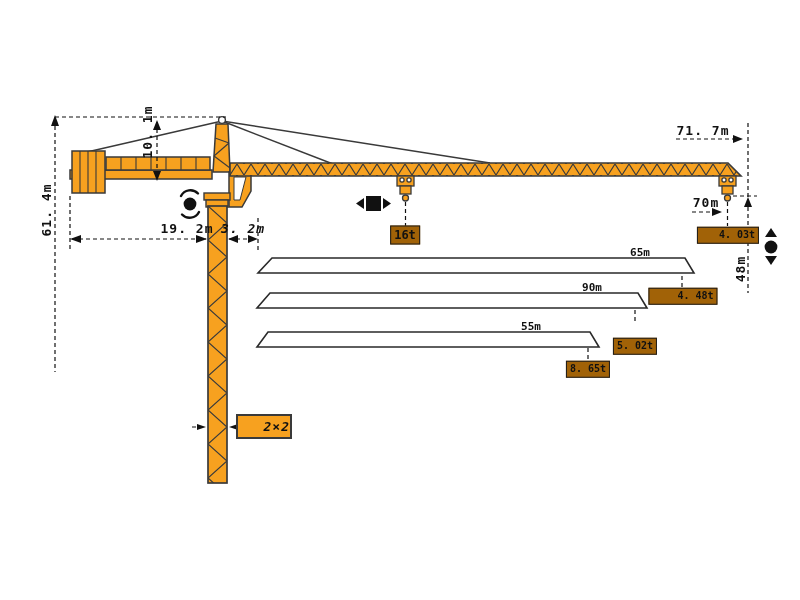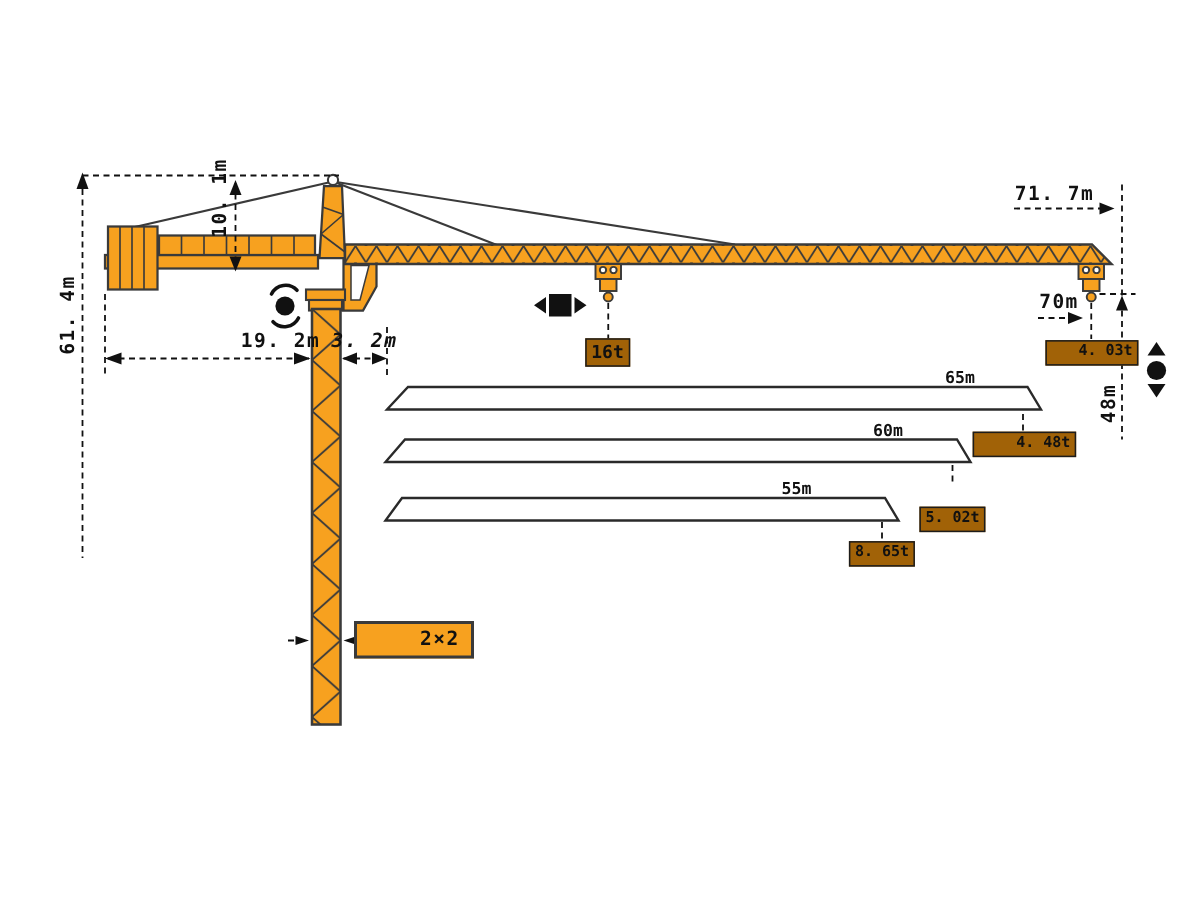--- a/index.html
+++ b/index.html
@@ -15,24 +15,24 @@
     white-space:nowrap; line-height:1;
   }
   .lbl.rot { transform:translate(-50%,-50%) rotate(-90deg); }
   .lbl.small { font-size:11px; letter-spacing:0; }
   .boxlbl {
     position:absolute; transform:translate(-50%,-50%);
     background:#a16207; border:1.6px solid #1c1c1c; color:var(--ink);
     font-size:10px; font-weight:700; padding:1px 3px; white-space:nowrap; line-height:1.25;
   }
   .secbox {
-    position:absolute; left:236px; top:414px; width:80px; height:25px;
+    position:absolute; left:236px; top:414px; width:56px; height:25px;
     background:var(--crane); border:2px solid var(--outline);
     display:flex; align-items:center; justify-content:flex-start; gap:6px;
-    box-sizing:border-box; padding-left:8px;
+    box-sizing:border-box; padding-left:8px;font-style:italic;
   }
   .secbox .txt { font-size:13px; font-weight:700; color:var(--ink); letter-spacing:1px; }
 </style>
 </head>
 <body>
 
 <div class="stage">
 
   <svg width="800" height="600" viewBox="0 0 800 600">
     <defs>
@@ -186,21 +186,21 @@
 
   <div class="lbl rot" style="left:46px;  top:210px;">61. 4m</div>
   <div class="lbl rot" style="left:147px; top:132px;">10. 1m</div>
   <div class="lbl" style="left:150px; top:228px;margin-left:37px;">19. 2m</div>
   <div class="lbl" style="left:243px; top:228px;font-style:italic;">3. 2m</div>
   <div class="lbl" style="left:703px; top:130px;">71. 7m</div>
   <div class="lbl" style="left:706px; top:202px;">70m</div>
   <div class="lbl rot" style="left:740px; top:269px;">48m</div>
 
   <div class="lbl small" style="left:640px; top:252px;">65m</div>
-  <div class="lbl small" style="left:592px; top:287px;">60m</div>
+  <div class="lbl small" style="left:592px; top:287px;">90m</div>
   <div class="lbl small" style="left:531px; top:326px;">55m</div>
 
   <div class="boxlbl" style="left:405px; top:235px; font-size:12px;">16t</div>
   <div class="boxlbl" style="left:728px; top:235px;padding-left:21px;">4. 03t</div>
   <div class="boxlbl" style="left:683px; top:296px;padding-left:28px;">4. 48t</div>
   <div class="boxlbl" style="left:635px; top:346px;">5. 02t</div>
   <div class="boxlbl" style="left:588px; top:369px;">8. 65t</div>
 
 </div>
 

